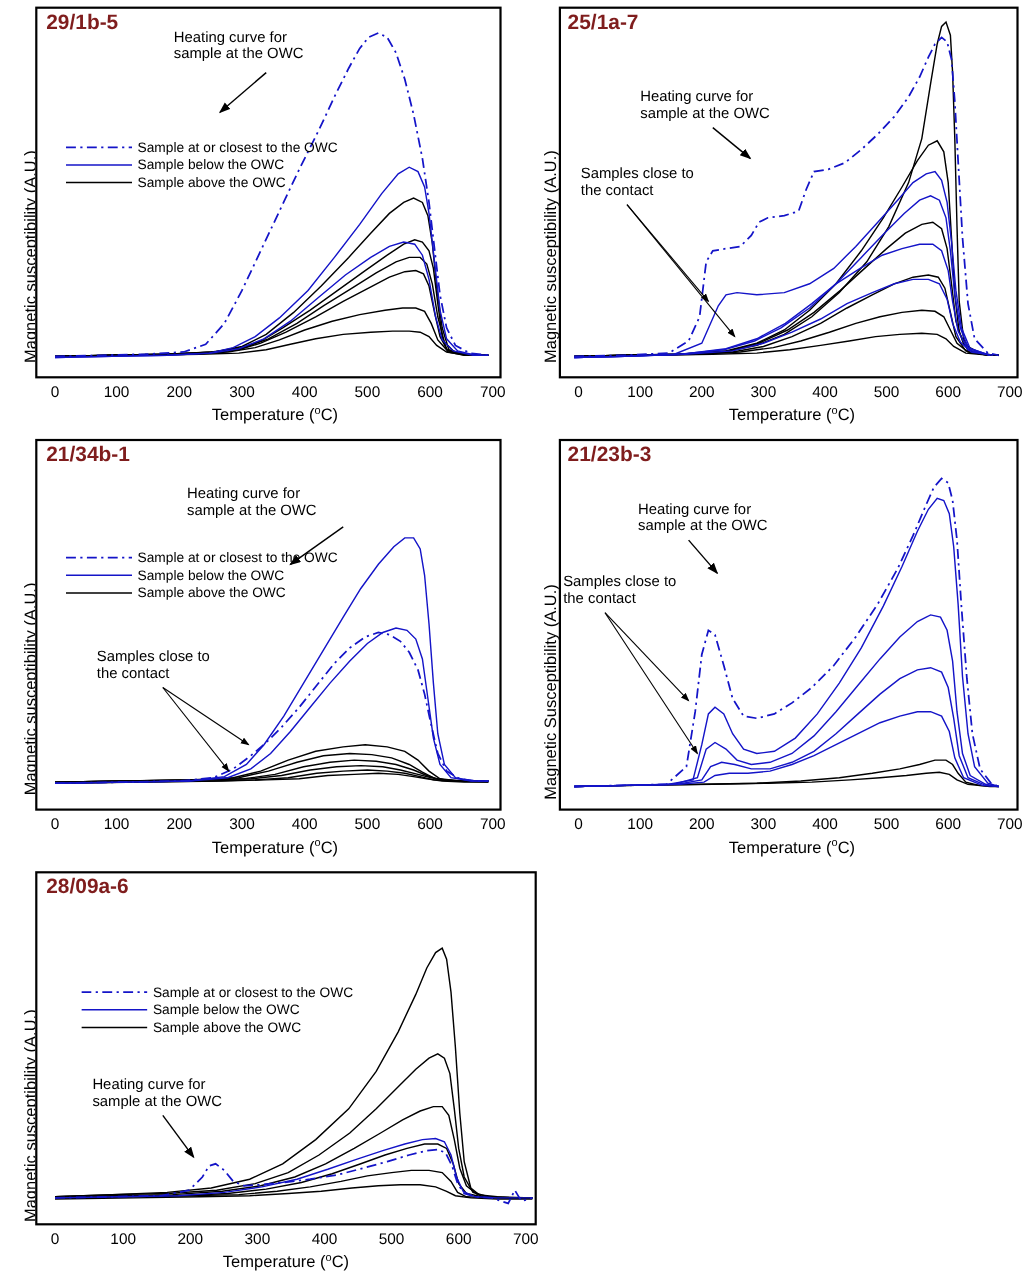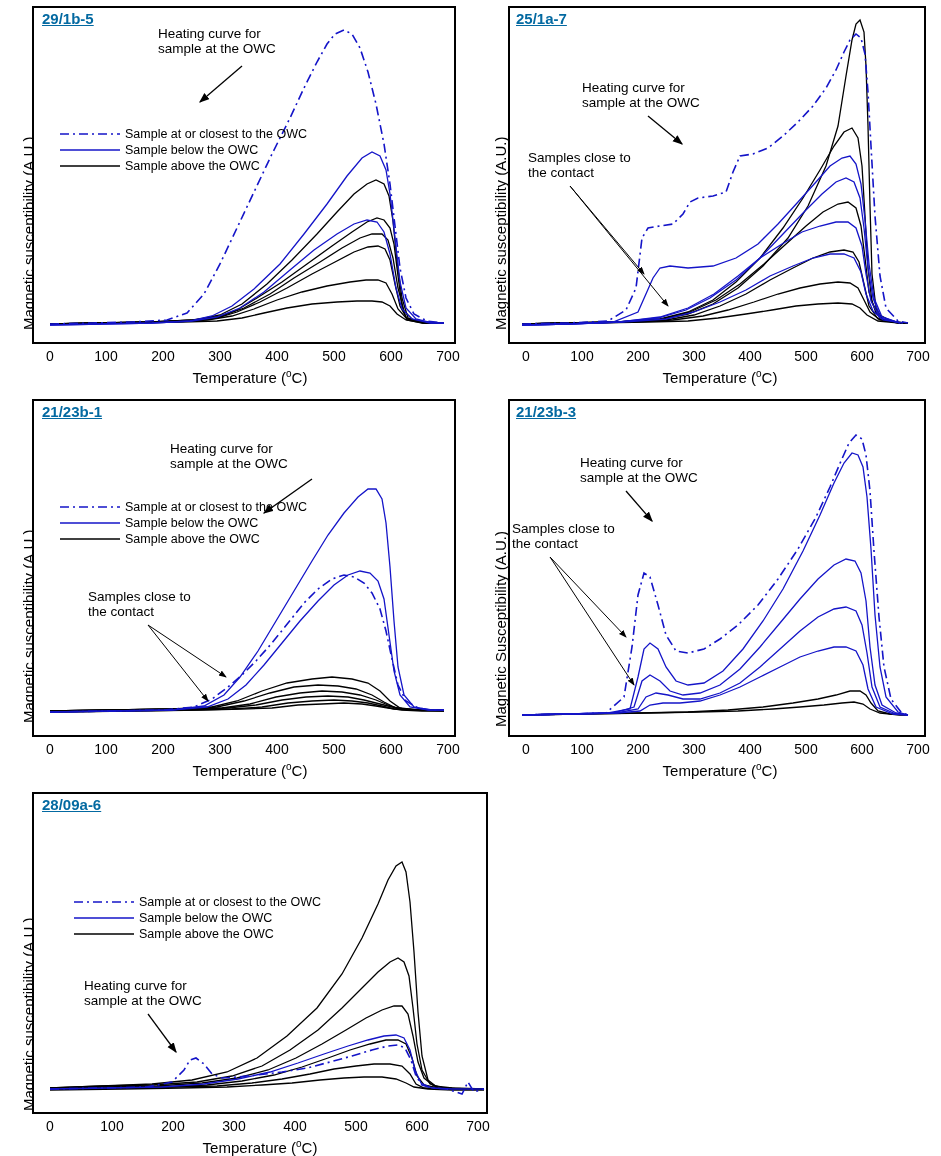--- a/index.html
+++ b/index.html
@@ -1,20 +1,20 @@
 <!DOCTYPE html>
 <html><head>
 <meta charset="utf-8">
 <style>
   html,body{margin:0;padding:0;background:#ffffff;}
   body{width:941px;height:1156px;font-family:"Liberation Sans",sans-serif;color:#000;}
   .page{position:relative;width:941px;height:1156px;}
   .panel{position:absolute;}
   .frame{position:absolute;border:2px solid #000;box-sizing:border-box;background:#fff;}
-  .panel-title{position:absolute;font-weight:bold;font-size:15px;letter-spacing:0px;color:#0369a1;text-decoration:underline;}
+  .panel-title{position:absolute;font-weight:bold;font-size:19px;letter-spacing:0px;color:#7f1d1d;}
   .ylabel{position:absolute;transform-origin:left top;font-size:15px;white-space:nowrap;}
   .xlabel{position:absolute;font-size:15px;text-align:center;}
   .tick-label{position:absolute;font-size:14px;text-align:center;}
   .legend{position:absolute;font-size:12.5px;}
   .legend-row{display:flex;align-items:center;height:15px;margin-bottom:1px;}
   .legend-sample{width:60px;height:10px;margin-right:5px;flex:none;}
   .legend-text{white-space:nowrap;}
   .ann{position:absolute;font-size:13.5px;line-height:15px;font-style:normal;}
   svg{display:block;}
   .sup{font-size:10px;vertical-align:super;}
@@ -137,21 +137,21 @@
     <div class="tick-label" style="left:316px;top:348px;width:40px;">500</div>
     <div class="tick-label" style="left:372px;top:348px;width:40px;">600</div>
     <div class="tick-label" style="left:428px;top:348px;width:40px;">700</div>
     <div class="xlabel" style="left:140px;top:368px;width:220px;">Temperature (<span class="sup">o</span>C)</div>
   </div>
 
   <div class="panel" style="left:0px;top:393px;width:470px;height:385px;">
     <div class="ylabel" style="left:20px;top:330px;transform:rotate(-90deg);">Magnetic susceptibility (A.U.)</div>
 
     <div class="frame" style="left:32px;top:6px;width:424px;height:338px;"></div>
-    <div class="panel-title" style="left:42px;top:10px;">21/23b-1</div>
+    <div class="panel-title" style="left:42px;top:10px;">21/34b-1</div>
 
     <svg width="424" height="338" style="position:absolute;left:32px;top:6px;">
       <g fill="none" stroke-width="1.3">
         <path stroke="#000" d="M18,312 L80,311 L140,310 L180,308 L205,302 L230,292 L255,284 L280,280 L300,278 L320,280 L336,284 L348,292 L358,302 L368,309 L385,311 L412,311"></path>
         <path stroke="#000" d="M18,312 L80,311 L145,310 L185,308 L212,302 L238,294 L262,288 L286,286 L306,287 L324,290 L340,296 L352,303 L364,309 L382,311 L412,311"></path>
         <path stroke="#000" d="M18,312 L80,311 L150,310 L190,309 L218,305 L244,298 L268,294 L290,292 L310,293 L328,296 L344,301 L356,306 L368,310 L388,311 L412,311"></path>
         <path stroke="#000" d="M18,312 L85,311 L155,310 L196,309 L224,306 L250,301 L274,298 L296,297 L316,298 L332,301 L348,305 L360,308 L372,310 L392,311 L412,311"></path>
         <path stroke="#000" d="M18,313 L90,312 L160,311 L200,310 L230,308 L256,304 L280,302 L302,301 L320,302 L336,304 L350,307 L362,310 L378,311 L412,312"></path>
         <path stroke="#000" d="M18,313 L100,312 L170,311 L210,310 L240,309 L266,306 L290,305 L312,304 L330,305 L344,307 L356,309 L370,311 L390,312 L412,312"></path>
         <path stroke="#1414c8" d="M18,313 L80,312 L140,311 L172,307 L192,296 L208,278 L226,252 L244,222 L262,192 L280,162 L296,136 L312,114 L326,98 L336,90 L344,90 L350,100 L354,124 L358,168 L362,222 L366,268 L372,296 L382,308 L398,311 L412,311"></path>

